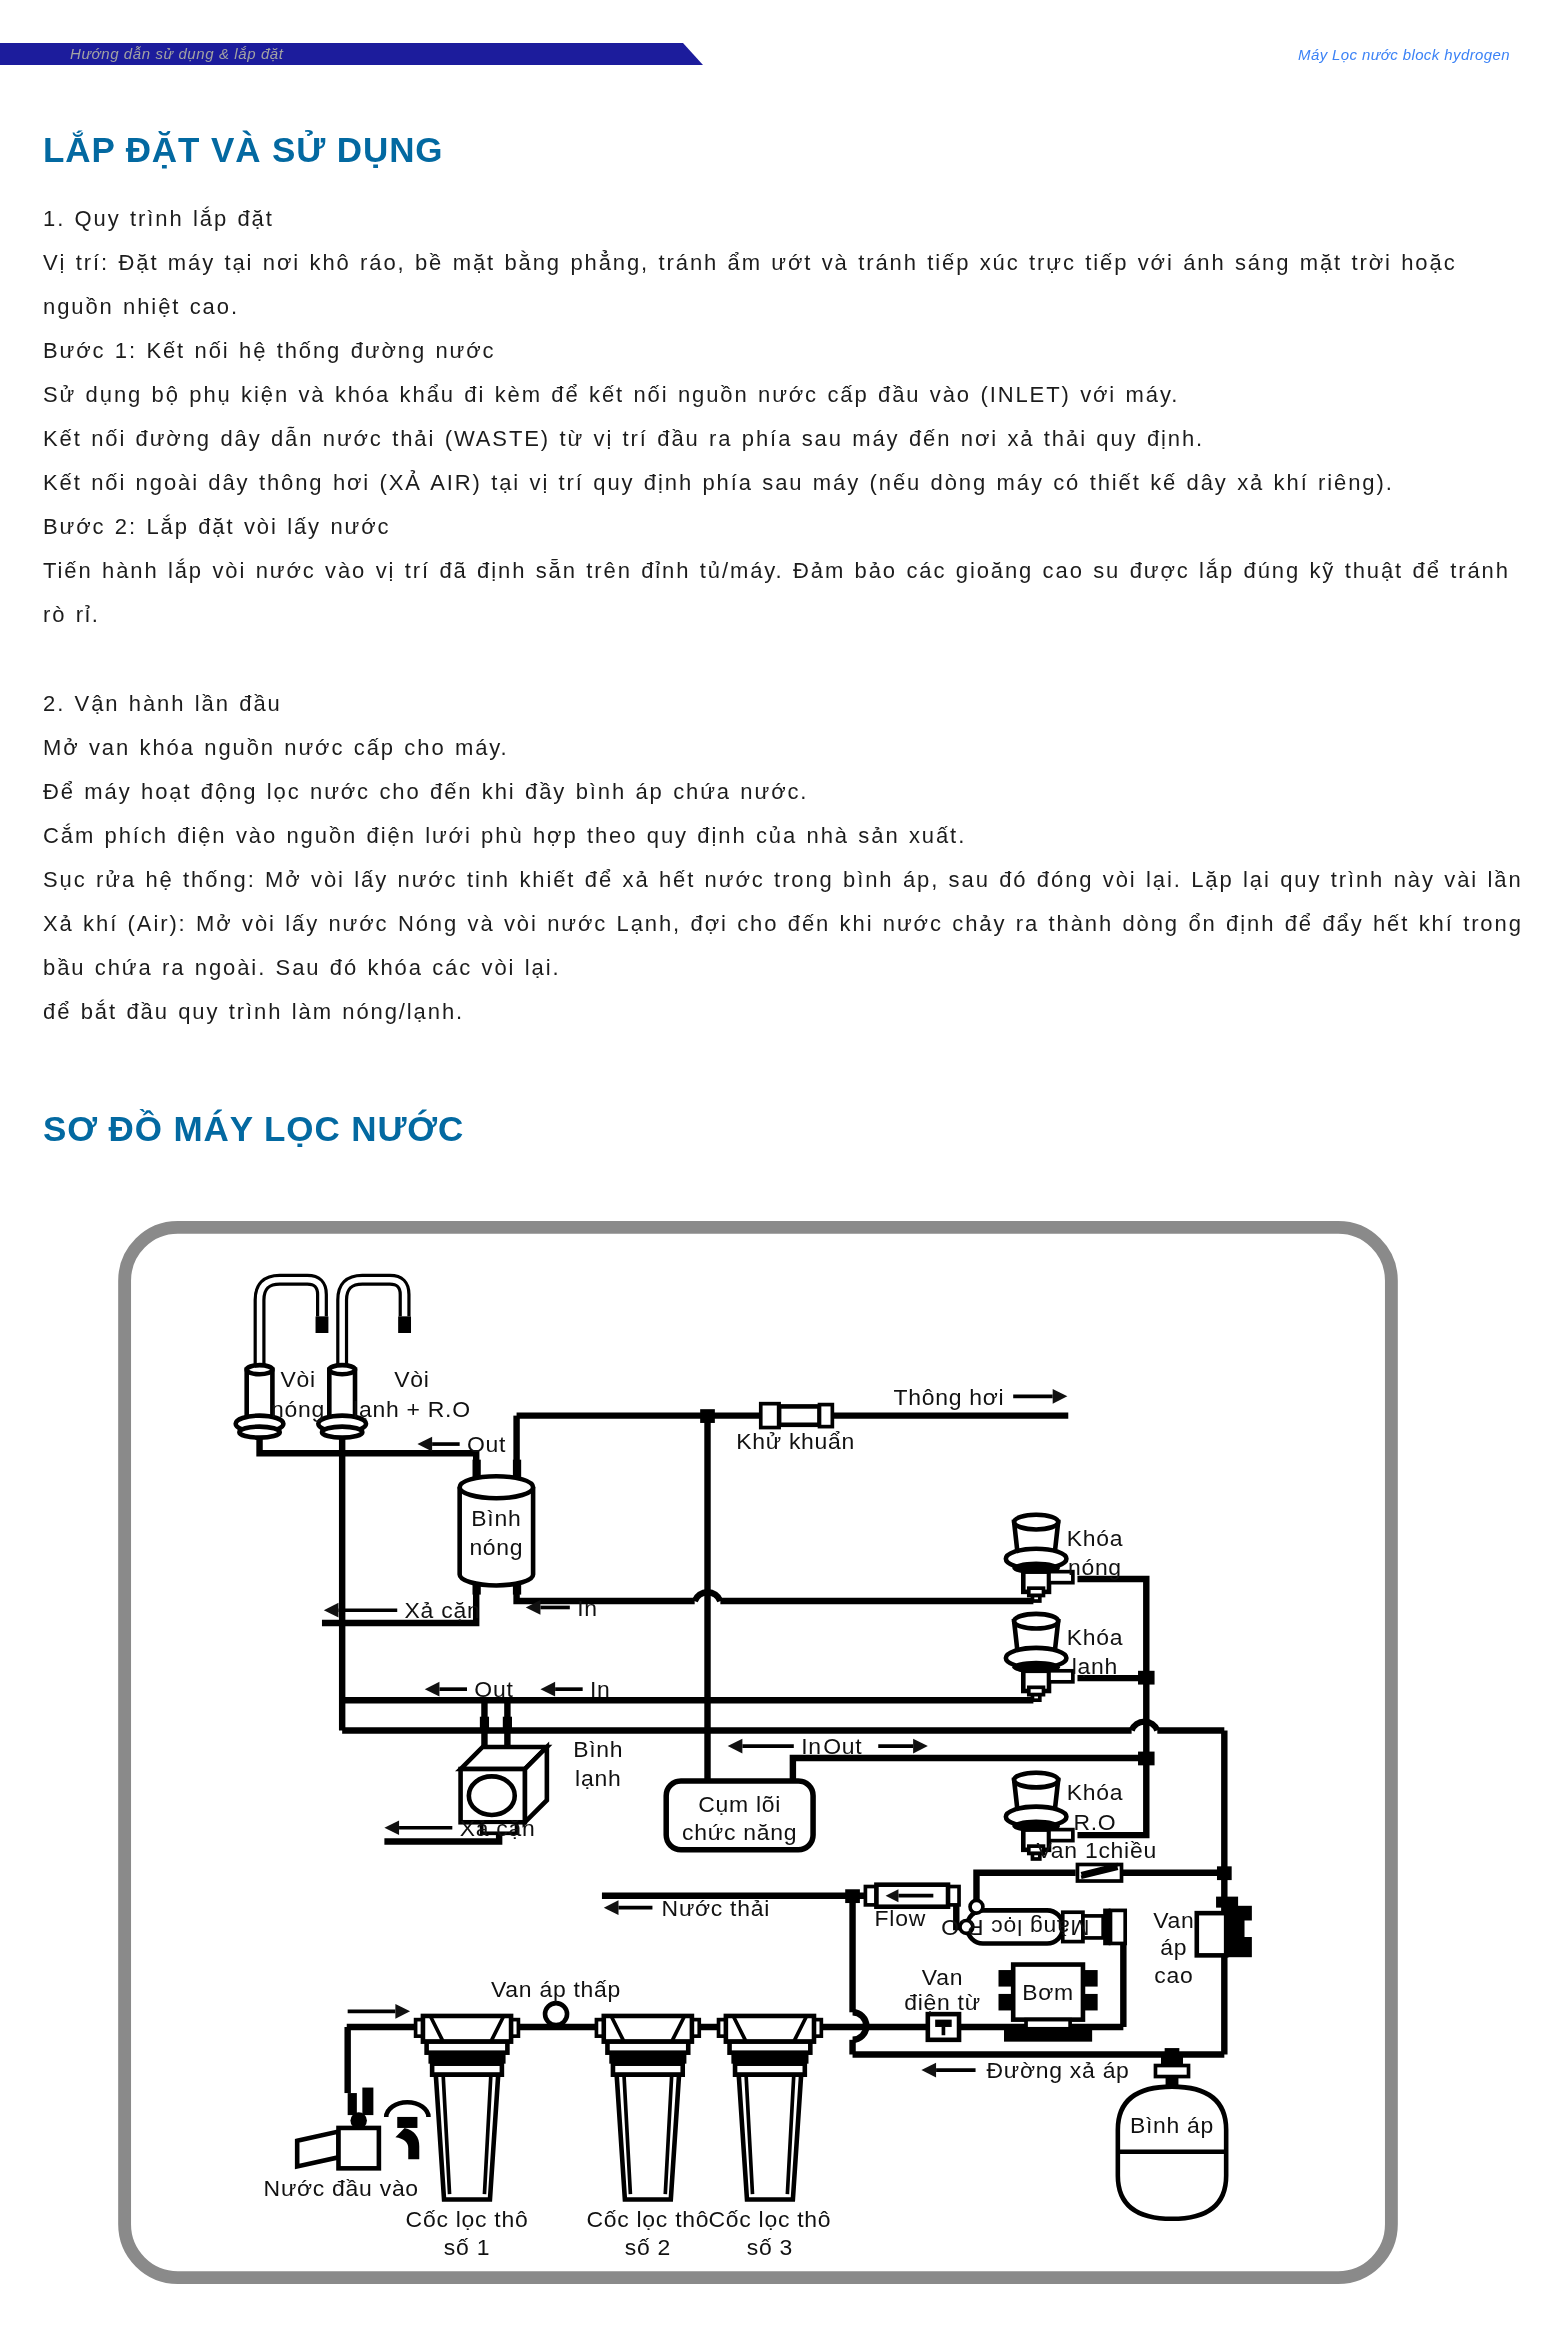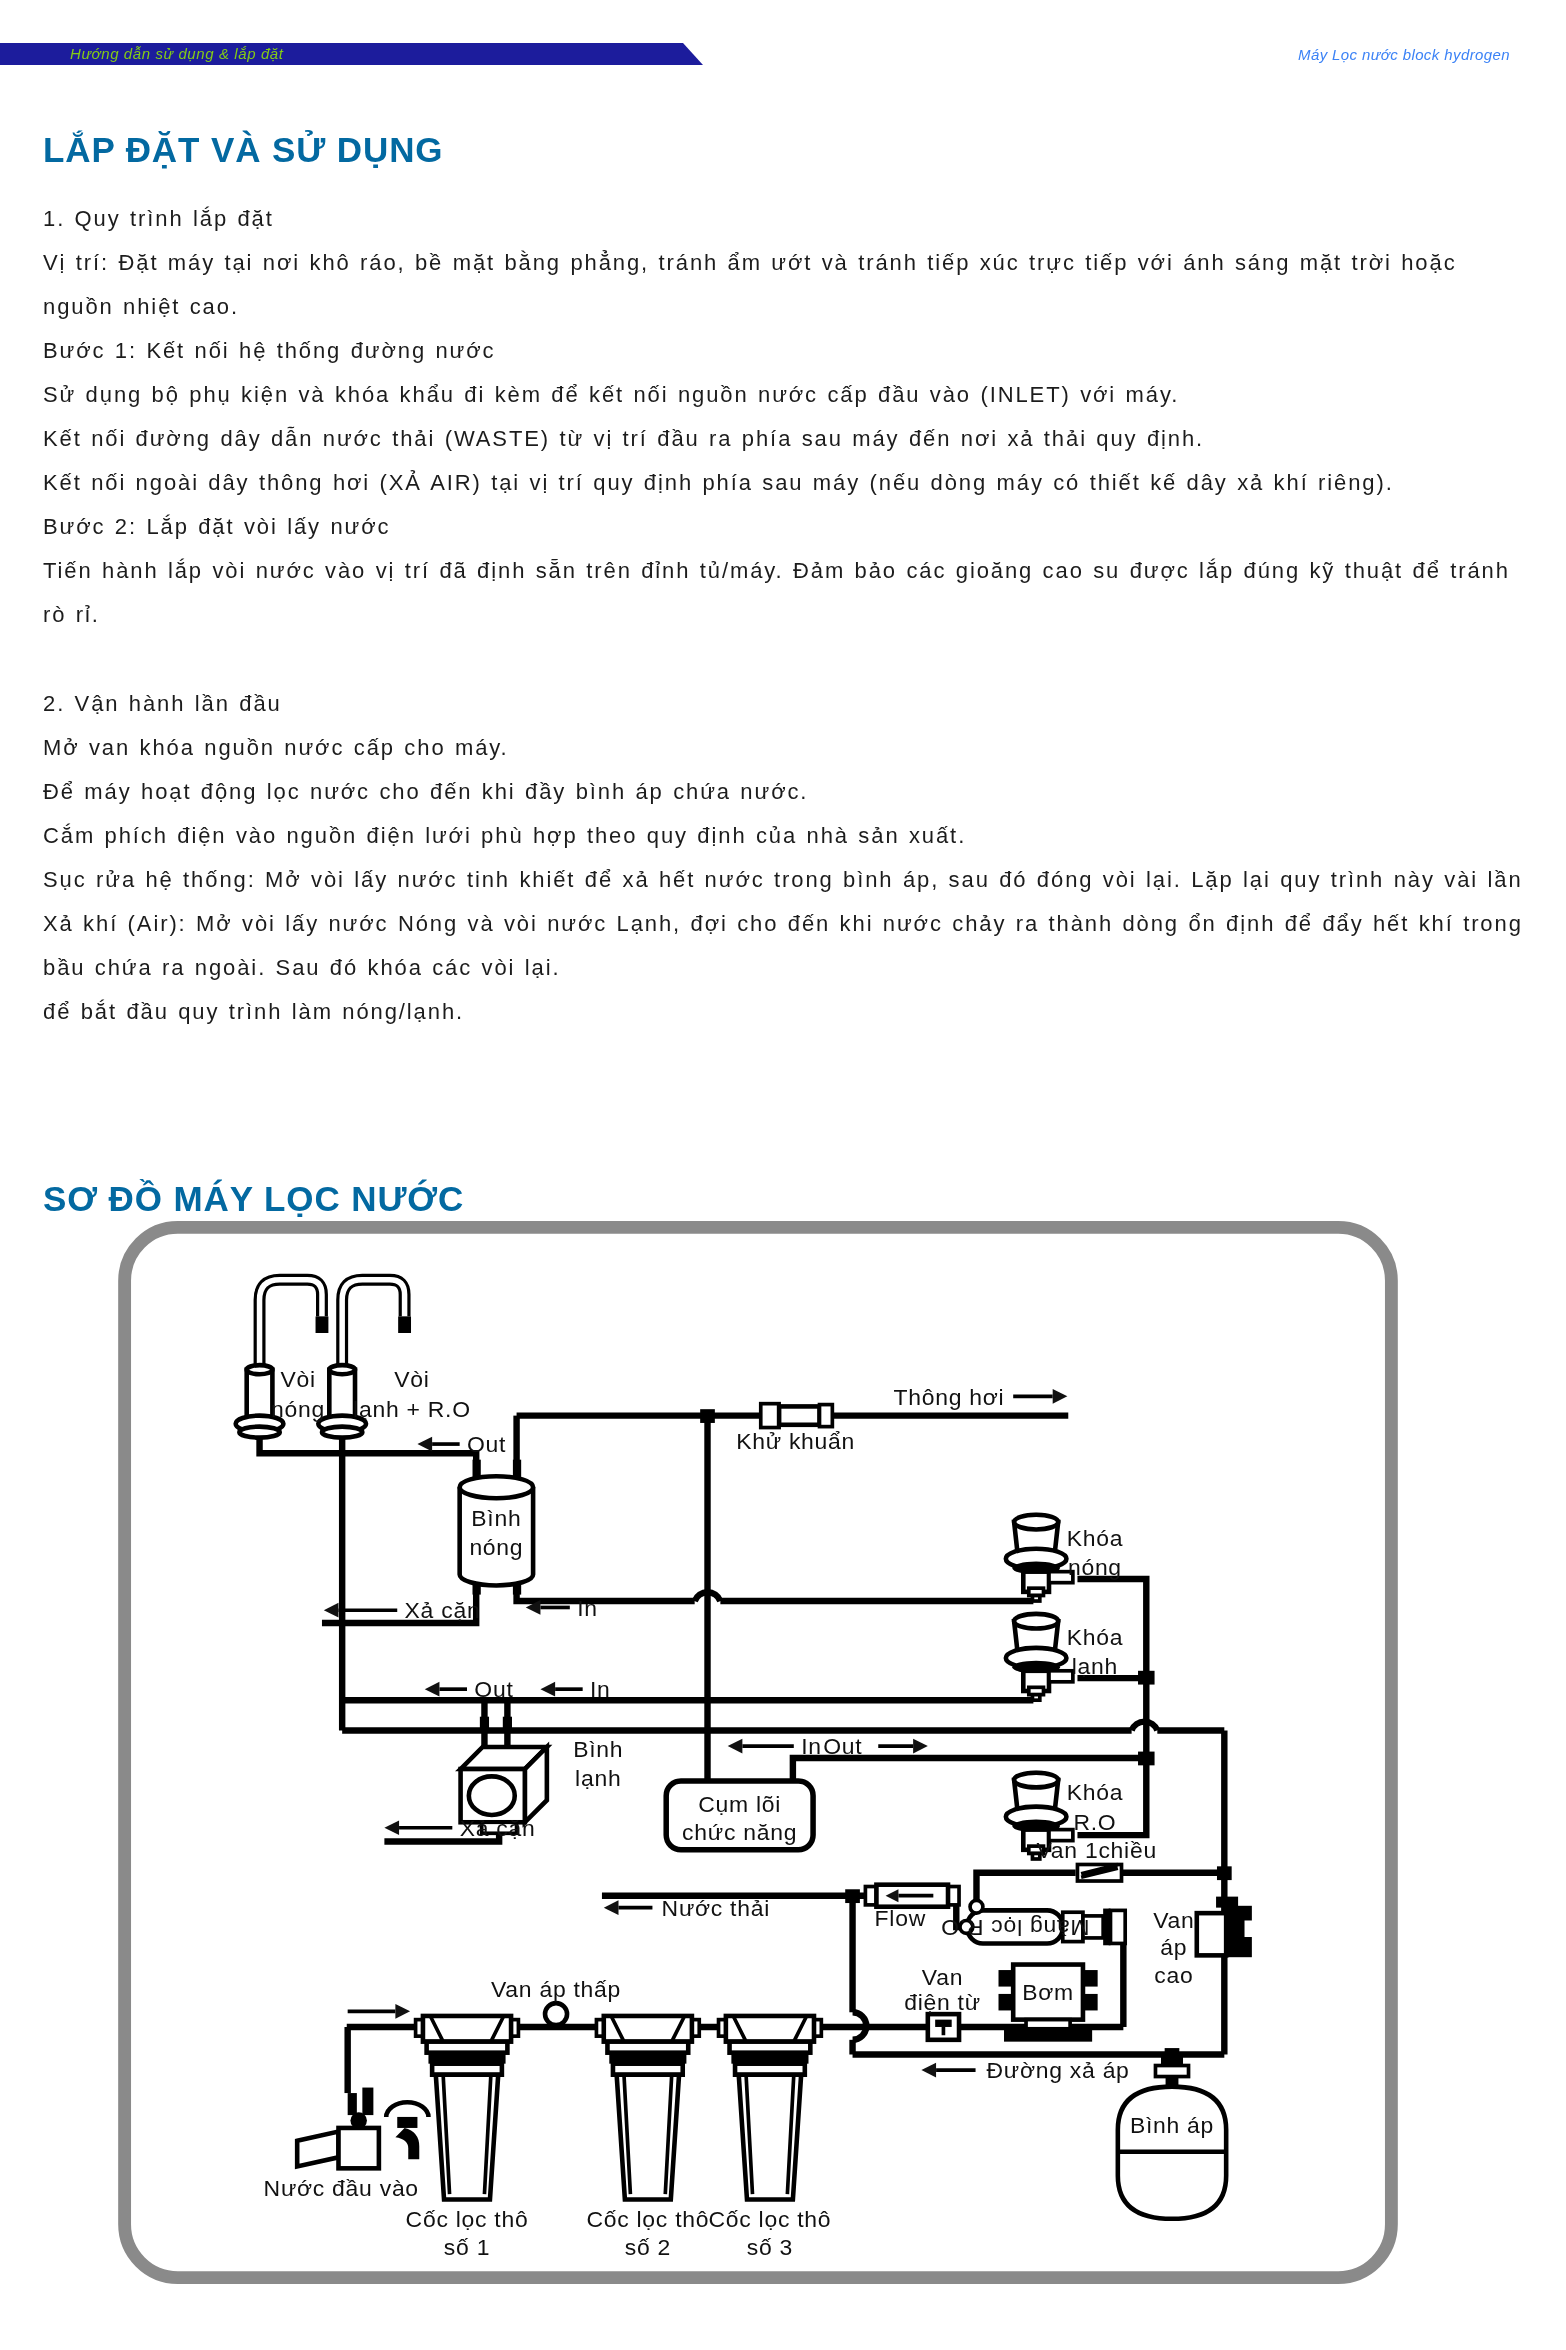--- a/index.html
+++ b/index.html
@@ -1,29 +1,29 @@
 <!DOCTYPE html>
 <html style="font-size:14.7px"><head>
 <meta charset="utf-8">
 <style>
   html,body{margin:0;padding:0;}
   body{width:1567px;height:2351px;background:#ffffff;position:relative;overflow:hidden;
        font-family:"Liberation Sans",sans-serif;color:#1c1c1c;}
   
   .hbar{position:absolute;top:43px;left:0;width:703px;height:22px;background:#1c1c9c;
         clip-path:polygon(0 0,683px 0,703px 22px,0 22px);}
-  .hbar-text{position:absolute;left:70px;top:0;height:22px;line-height:22px;color:#84cc16;
+  .hbar-text{position:absolute;left:70px;top:0;height:22px;line-height:22px;color:#a3a3a3;
         font-style:italic;font-size:15px;letter-spacing:0.6px;white-space:nowrap;}
   .hright{position:absolute;top:46px;right:57px;font-style:italic;font-size:15px;color:#3b82f6;
         letter-spacing:0.4px;white-space:nowrap;}
   
   .title{position:absolute;left:43px;color:#0369a1;font-weight:bold;font-size:35px;
         letter-spacing:0.9px;white-space:nowrap;}
   #title-install{top:130px;}
-  #title-diagram{top:1179px;text-align:right;}
+  #title-diagram{top:1109px;text-align:right;}
   
   #manual-body{position:absolute;left:43px;top:197px;}
   .line{white-space:nowrap;font-size:22px;height:44px;line-height:44px;
         letter-spacing:1.9px;word-spacing:1.4px;}
   .line .b{font-weight:normal;}
   .line.gap{margin-top:45px;}
   
   #diagram{position:absolute;left:118px;top:1221px;}
   svg text{font-family:"Liberation Sans",sans-serif;fill:#111;font-size:25px;letter-spacing:.8px;}
   .pipe{stroke:#000;stroke-width:7;fill:none;}

